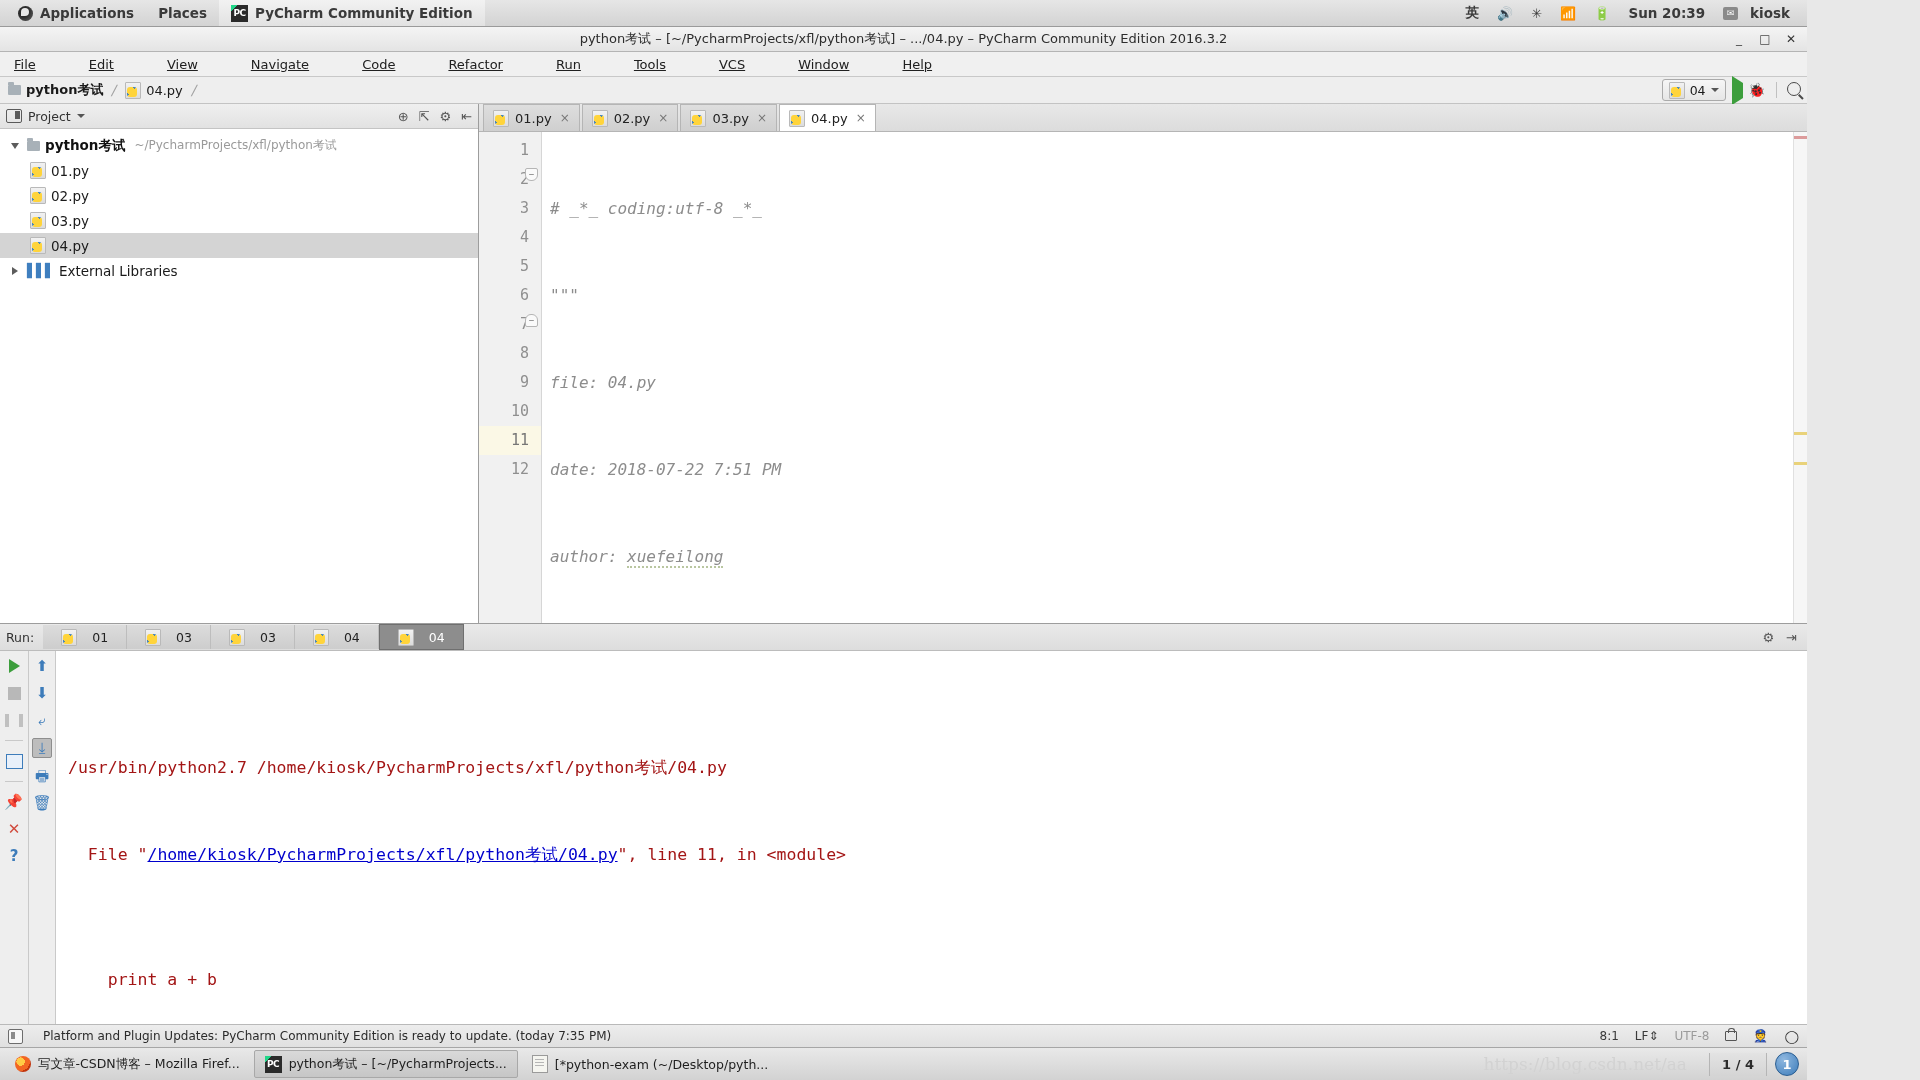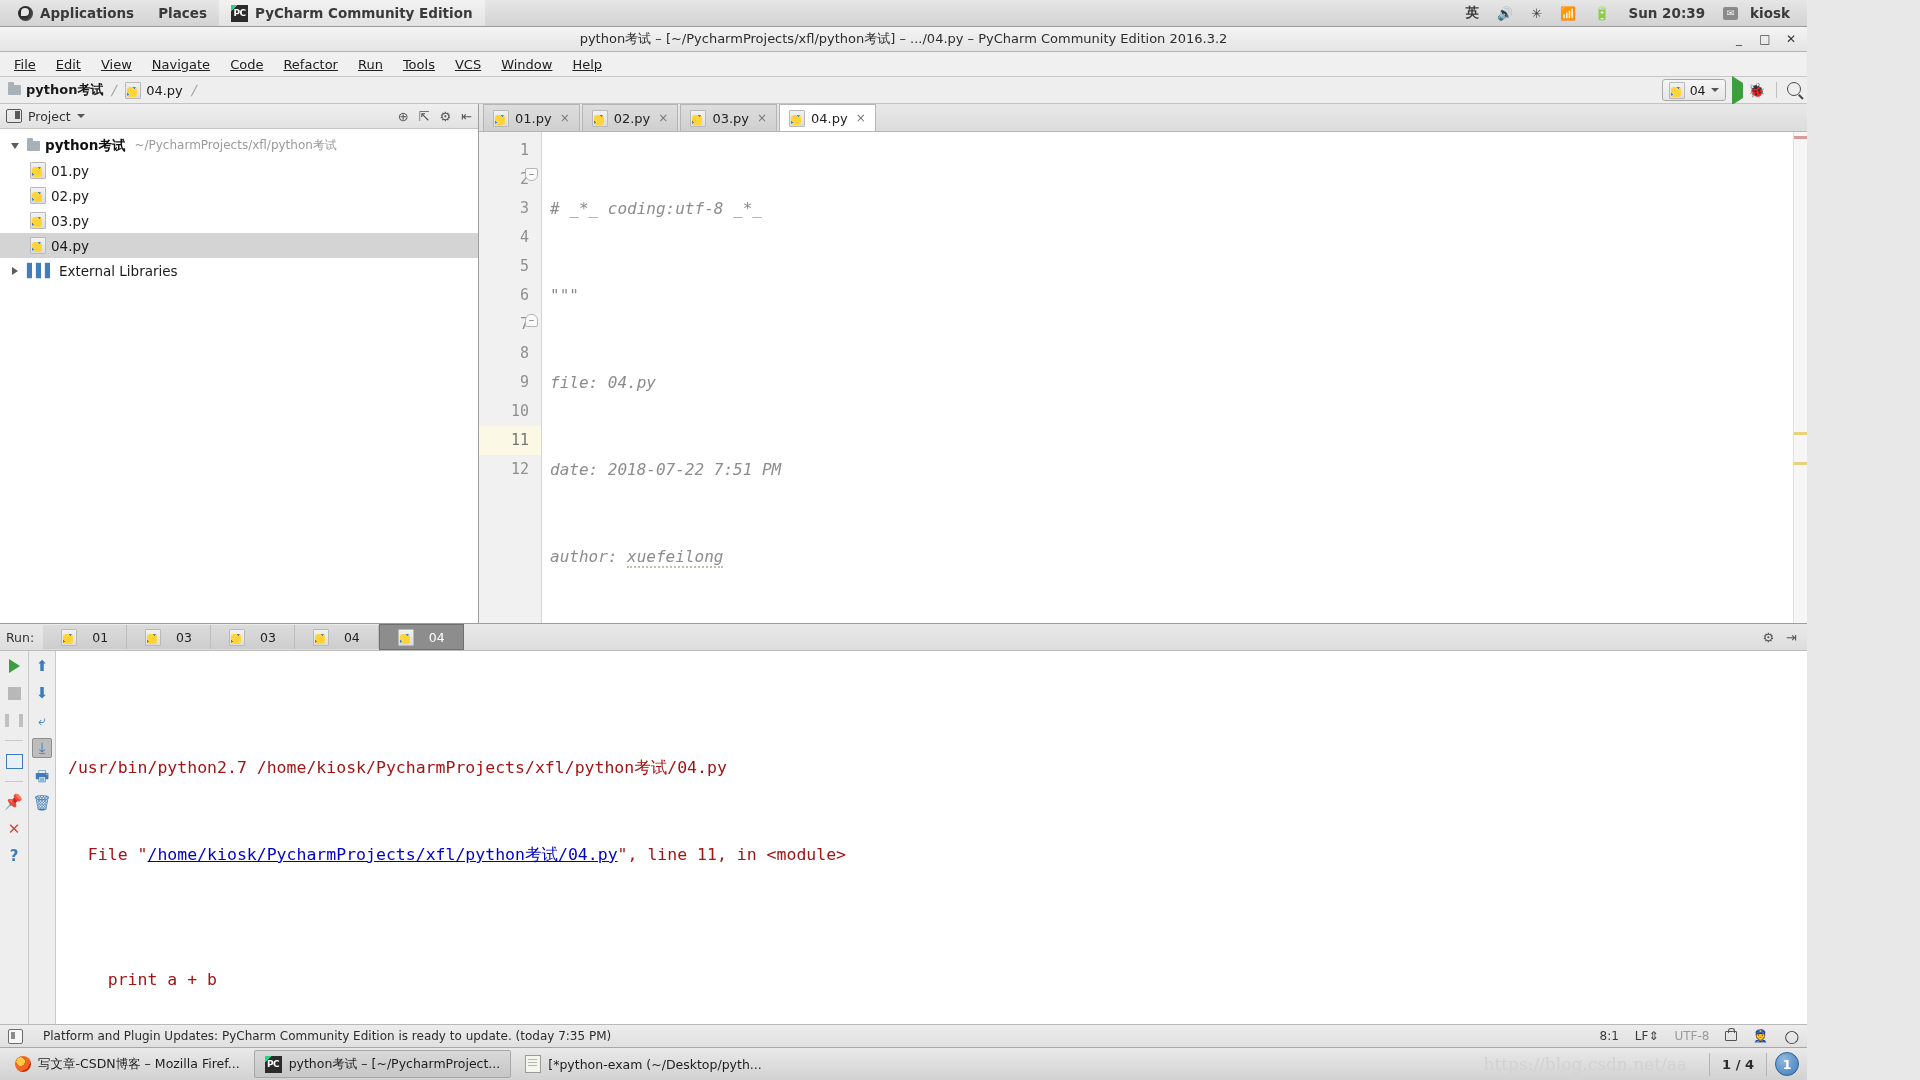--- a/index.html
+++ b/index.html
@@ -55,21 +55,21 @@
   .wbtns{position:absolute;right:4px;top:0;height:24px;display:flex;align-items:center;gap:2px;}
   .wbtn{
     width:24px;height:20px;display:flex;align-items:center;justify-content:center;
     color:#4a4a4a;font-size:12px;border-radius:2px;
   }
   .wbtn.close{color:#333;}
 
   
   .menubar{
     height:24px;flex:0 0 24px;background:#f0f0f0;border-bottom:1px solid #c8c8c8;
-    display:flex;align-items:center;padding-left:4px;
+    display:flex;align-items:center;padding-left:4px;gap:33px;
   }
   .menu-item{
     padding:0 10px;height:22px;display:flex;align-items:center;font-size:13px;color:#202020;
   }
   .menu-item u{text-decoration:underline;}
 
   
   .navbar{
     height:26px;flex:0 0 26px;background:#eeeeee;border-bottom:1px solid #c3c3c3;
     display:flex;align-items:center;padding:0 6px;
@@ -569,21 +569,21 @@
     </div>
   </div>
 
   <div class="taskbar">
     <div class="task">
       <span class="ff-ico"></span>
       <span>写文章-CSDN博客 – Mozilla Firef...</span>
     </div>
     <div class="task active">
       <span class="pc-logo">PC</span>
-      <span>python考试 – [~/PycharmProject...</span>
+      <span>python考试 – [~/PycharmProjects...</span>
     </div>
     <div class="task">
       <span class="note-ico"></span>
       <span>[*python-exam (~/Desktop/pyth...</span>
     </div>
     <div class="watermark">https://blog.csdn.net/aa</div>
     <div class="wsswitch">
       <span class="wspage">1 / 4</span>
       <span class="wsbadge">1</span>
     </div>

